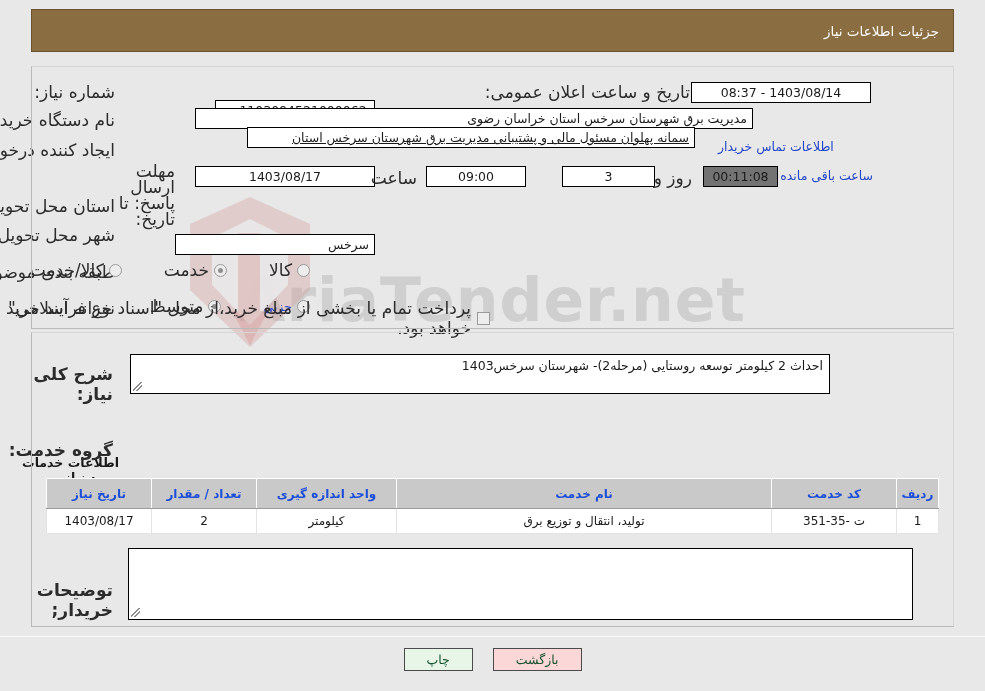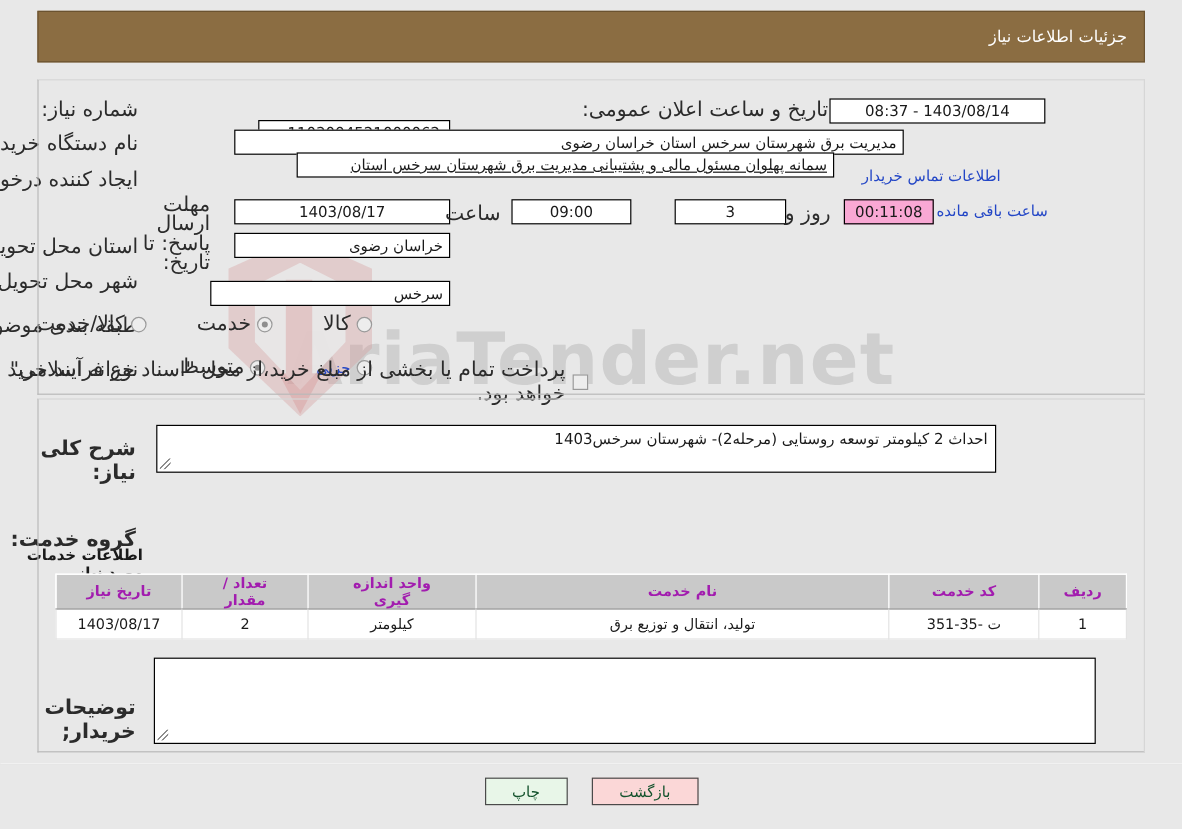--- a/index.html
+++ b/index.html
@@ -113,21 +113,21 @@
     height: 21px;
     line-height: 19px;
     font-size: 12.5px;
     color: #1a1a1a;
     padding: 0 5px;
     text-align: center;
     overflow: hidden;
     white-space: nowrap;
   }
   .fld.rt { text-align: right; }
-  .fld.yel { background: #f9a8d4; }
+  .fld.yel { background: #737373; }
 
   .linklike {
     color: #2346c6;
     font-size: 12.5px;
     white-space: nowrap;
   }
   .bluetxt { color: #2346c6; font-size: 12.5px; }
 
   
   .radio {
@@ -189,25 +189,25 @@
   table.grid {
     position: absolute;
     border-collapse: collapse;
     font-size: 12px;
     background: #ffffff;
   }
   table.grid th {
     background: #c9c9c9;
     border: 1px solid #ffffff;
     border-bottom: 1px solid #9a9a9a;
-    color: #a21caf;
+    color: #1d4ed8;
     font-weight: bold;
     font-size: 12px;
-    height: 18px;
-    padding: 0 20px;
+    height: 30px;
+    padding: 0 1px;
     text-align: center;
   }
   table.grid td {
     background: #ffffff;
     border: 1px solid #e3e3e3;
     color: #1a1a1a;
     height: 25px;
     padding: 0 6px;
     text-align: center;
     font-size: 12px;
@@ -289,21 +289,20 @@
   <span class="lbl" style="position:absolute; top:168px; right:568px;">ساعت</span>
   <div class="fld" style="position:absolute; top:166px; right:459px; width:100px;">09:00</div>
   <div class="fld" style="position:absolute; top:166px; right:330px; width:93px;">3</div>
   <span class="lbl" style="position:absolute; top:168px; right:293px;">روز و</span>
   <div class="fld yel" style="position:absolute; top:166px; right:207px; width:75px;">00:11:08</div>
   <span class="bluetxt" style="position:absolute; top:168px; right:112px;">ساعت باقی مانده</span>
 
   <div class="row" style="top:196px; right:870px;">
     <span class="lbl">استان محل تحویل:</span>
   </div>
-  <div class="fld rt" style="position:absolute; top:194px; right:610px; width:180px;">خراسان رضوی</div>
 
   <div class="row" style="top:225px; right:870px;">
     <span class="lbl">شهر محل تحویل:</span>
   </div>
   <div class="fld rt" style="position:absolute; top:234px; right:610px; width:200px;">سرخس</div>
 
   <div class="row" style="top:262px; right:870px;">
     <span class="lbl">طبقه بندی موضوعی:</span>
   </div>
   <div style="position:absolute; top:260px; right:675px; display:flex; gap:42px; align-items:center;">

